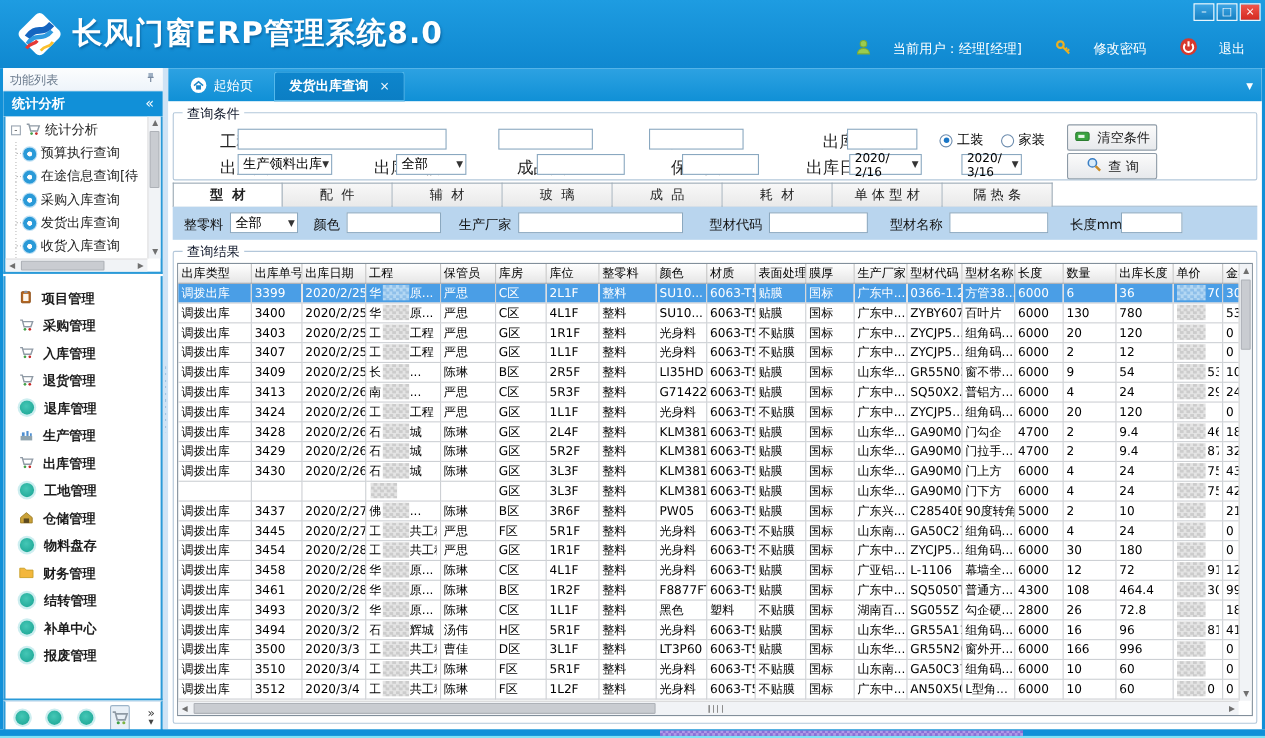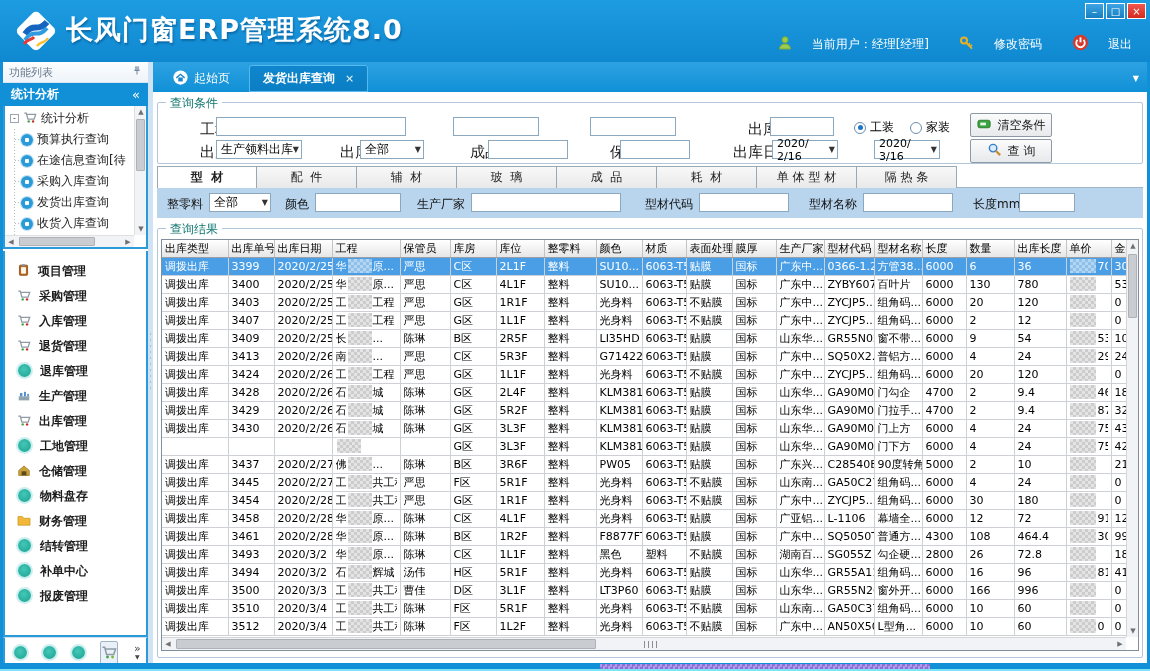--- a/index.html
+++ b/index.html
@@ -70,21 +70,21 @@
   .tabbar { position:absolute; left:0; top:0; width:100%; height:30px; background:linear-gradient(#2da2e2,#1090d6); }
   .tab { position:absolute; top:3px; height:27px; display:flex; align-items:center; gap:6px;
     color:#fff; font-size:12px; padding:0 14px; cursor:pointer; border-radius:3px 3px 0 0; }
   .tab.home { left:6px; }
   .tab.active { left:96px; background:linear-gradient(#0e86cd,#0b7ec4); font-weight:bold; box-shadow:inset 0 0 0 1px #55b9ec; }
   .tab .close-x { font-size:11px; font-weight:normal; opacity:.95; margin-left:4px; cursor:pointer; }
   .tab-dd { position:absolute; right:8px; top:12px; color:#fff; font-size:8px; cursor:pointer; }
 
   
   .groupbox { position:absolute; border:1px solid #b3c7da; border-radius:2px; background:#fff; }
-  .gb-legend { position:absolute; top:-8px; left:8px; background:#fff; padding:0 4px; font-size:12px; color:#0f766e; }
+  .gb-legend { position:absolute; top:-8px; left:8px; background:#fff; padding:0 4px; font-size:12px; color:#0f172a; }
   .qbox { left:4px; top:40px; width:986px; height:62px; }
   .qlabel { position:absolute; font-size:15px; color:#222; white-space:nowrap;margin-left:30px; }
   .qinput { position:absolute; height:19px; border:1px solid #8aa8c0; background:#fff; font-size:12px; padding:0 3px; font-family:inherit; }
   .combo { position:absolute; height:19px; border:1px solid #8aa8c0; background:#fff; font-size:12px;
     display:flex; align-items:center; justify-content:space-between; padding:0 2px 0 4px; cursor:pointer; }
   .combo .dd { font-size:8px; color:#333; }
   .radio { position:absolute; display:flex; align-items:center; gap:4px; font-size:12px; cursor:pointer; }
   .rdot { width:12px; height:12px; border-radius:50%; border:1px solid #6c8cae; background:#fff; position:relative; }
   .rdot.on::after { content:""; position:absolute; left:2.5px; top:2.5px; width:5px; height:5px; border-radius:50%; background:#1a76c6; }
   .btn { position:absolute; height:24px; border:1px solid #8d9aa6; border-radius:2px;
@@ -417,21 +417,21 @@
       <input class="qinput" style="left: 462px; top: 37px; width: 70px;">
       <span class="qlabel" style="left:545px; top:40px;">
         <span>出库日期</span>
         <span>从：</span>
       </span>
       <div class="combo" style="left:614px; top:37px; width:66px;">
         <span style="font-size:11px;">2020/ 2/16</span>
         <span class="dd">▼</span>
       </div>
       <span class="qlabel" style="left:692px; top:40px;">到：</span>
-      <div class="combo" style="left:716px; top:37px; width:66px;">
+      <div class="combo" style="left:716px; top:37px; width:55px;">
         <span style="font-size:11px;">2020/ 3/16</span>
         <span class="dd">▼</span>
       </div>
       <div class="btn" style="left:812px; top:36px; width:82px;">
         <span class="ic">
           <svg width="15" height="15" viewBox="0 0 16 16">
               <circle cx="6.5" cy="6.5" r="4" fill="#d9ecfa" stroke="#3b7fc4" stroke-width="1.5"></circle>
               <path d="M9.6 9.6L14 14" stroke="#c98c2a" stroke-width="2.4"></path>
             </svg>
         </span>

